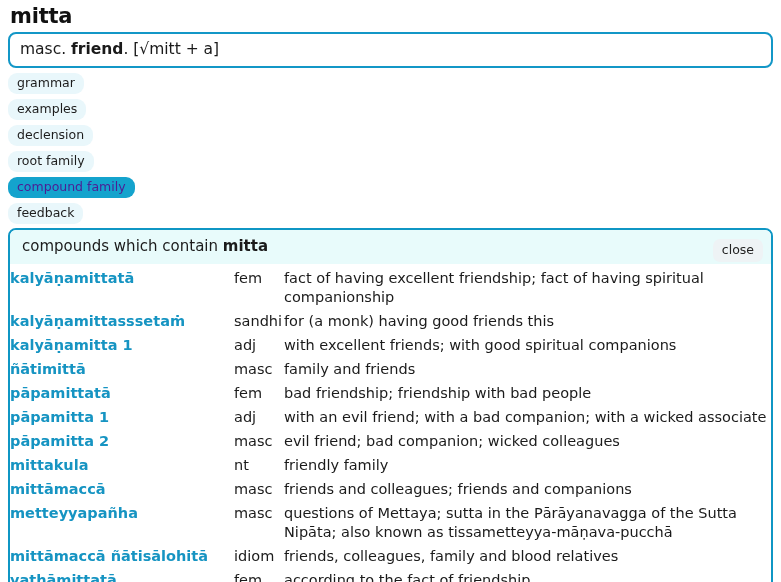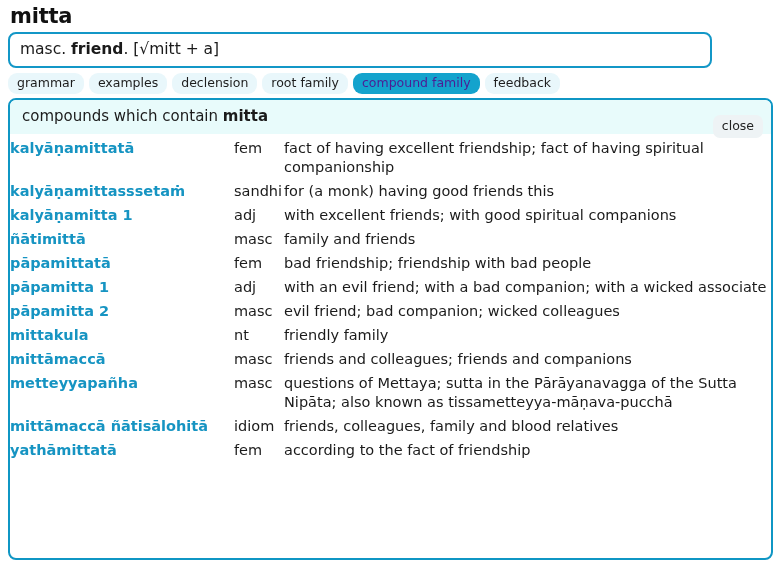--- a/index.html
+++ b/index.html
@@ -28,37 +28,38 @@
     font-weight: bold;
     color: #111111;
     letter-spacing: -0.2px;
     margin: 4px 0 4px 2px;
     line-height: 24px;
   }
 
   
   .definition-box {
     box-sizing: border-box;
-    width: 704px;
+    width: 765px;
     border: 2px solid #1397c7;
     border-radius: 8px;
     padding: 6px 10px 7px 10px;
     font-size: 15.5px;
     line-height: 19px;
     color: #1a1a1a;
     background: #ffffff;
   }
   .definition-box b { font-weight: bold; }
 
   
   .tabs {
     display: flex;
     align-items: flex-start;
     gap: 5px;
     margin: 5px 0 4px 0;
+    flex-direction: column;
   }
   .tab {
     font-size: 12.5px;
     line-height: 14px;
     padding: 3px 9px 4px 9px;
     border-radius: 9px;
     background: #e9f7fb;
     color: #1d1d1d;
     white-space: nowrap;
     cursor: pointer;
@@ -83,21 +84,21 @@
     background: #e8fbfb;
     padding: 7px 14px 8px 12px;
     font-size: 15px;
     line-height: 19px;
     color: #1b1b1b;
   }
   .panel-header b { font-weight: bold; }
   .close-btn {
     position: absolute;
     right: 8px;
-    top: 15px;
+    top: 9px;
     background: #eef3f5;
     border-radius: 7px;
     font-size: 12.5px;
     line-height: 14px;
     padding: 4px 9px 5px 9px;
     color: #222;
     cursor: pointer;
   }
 
   

